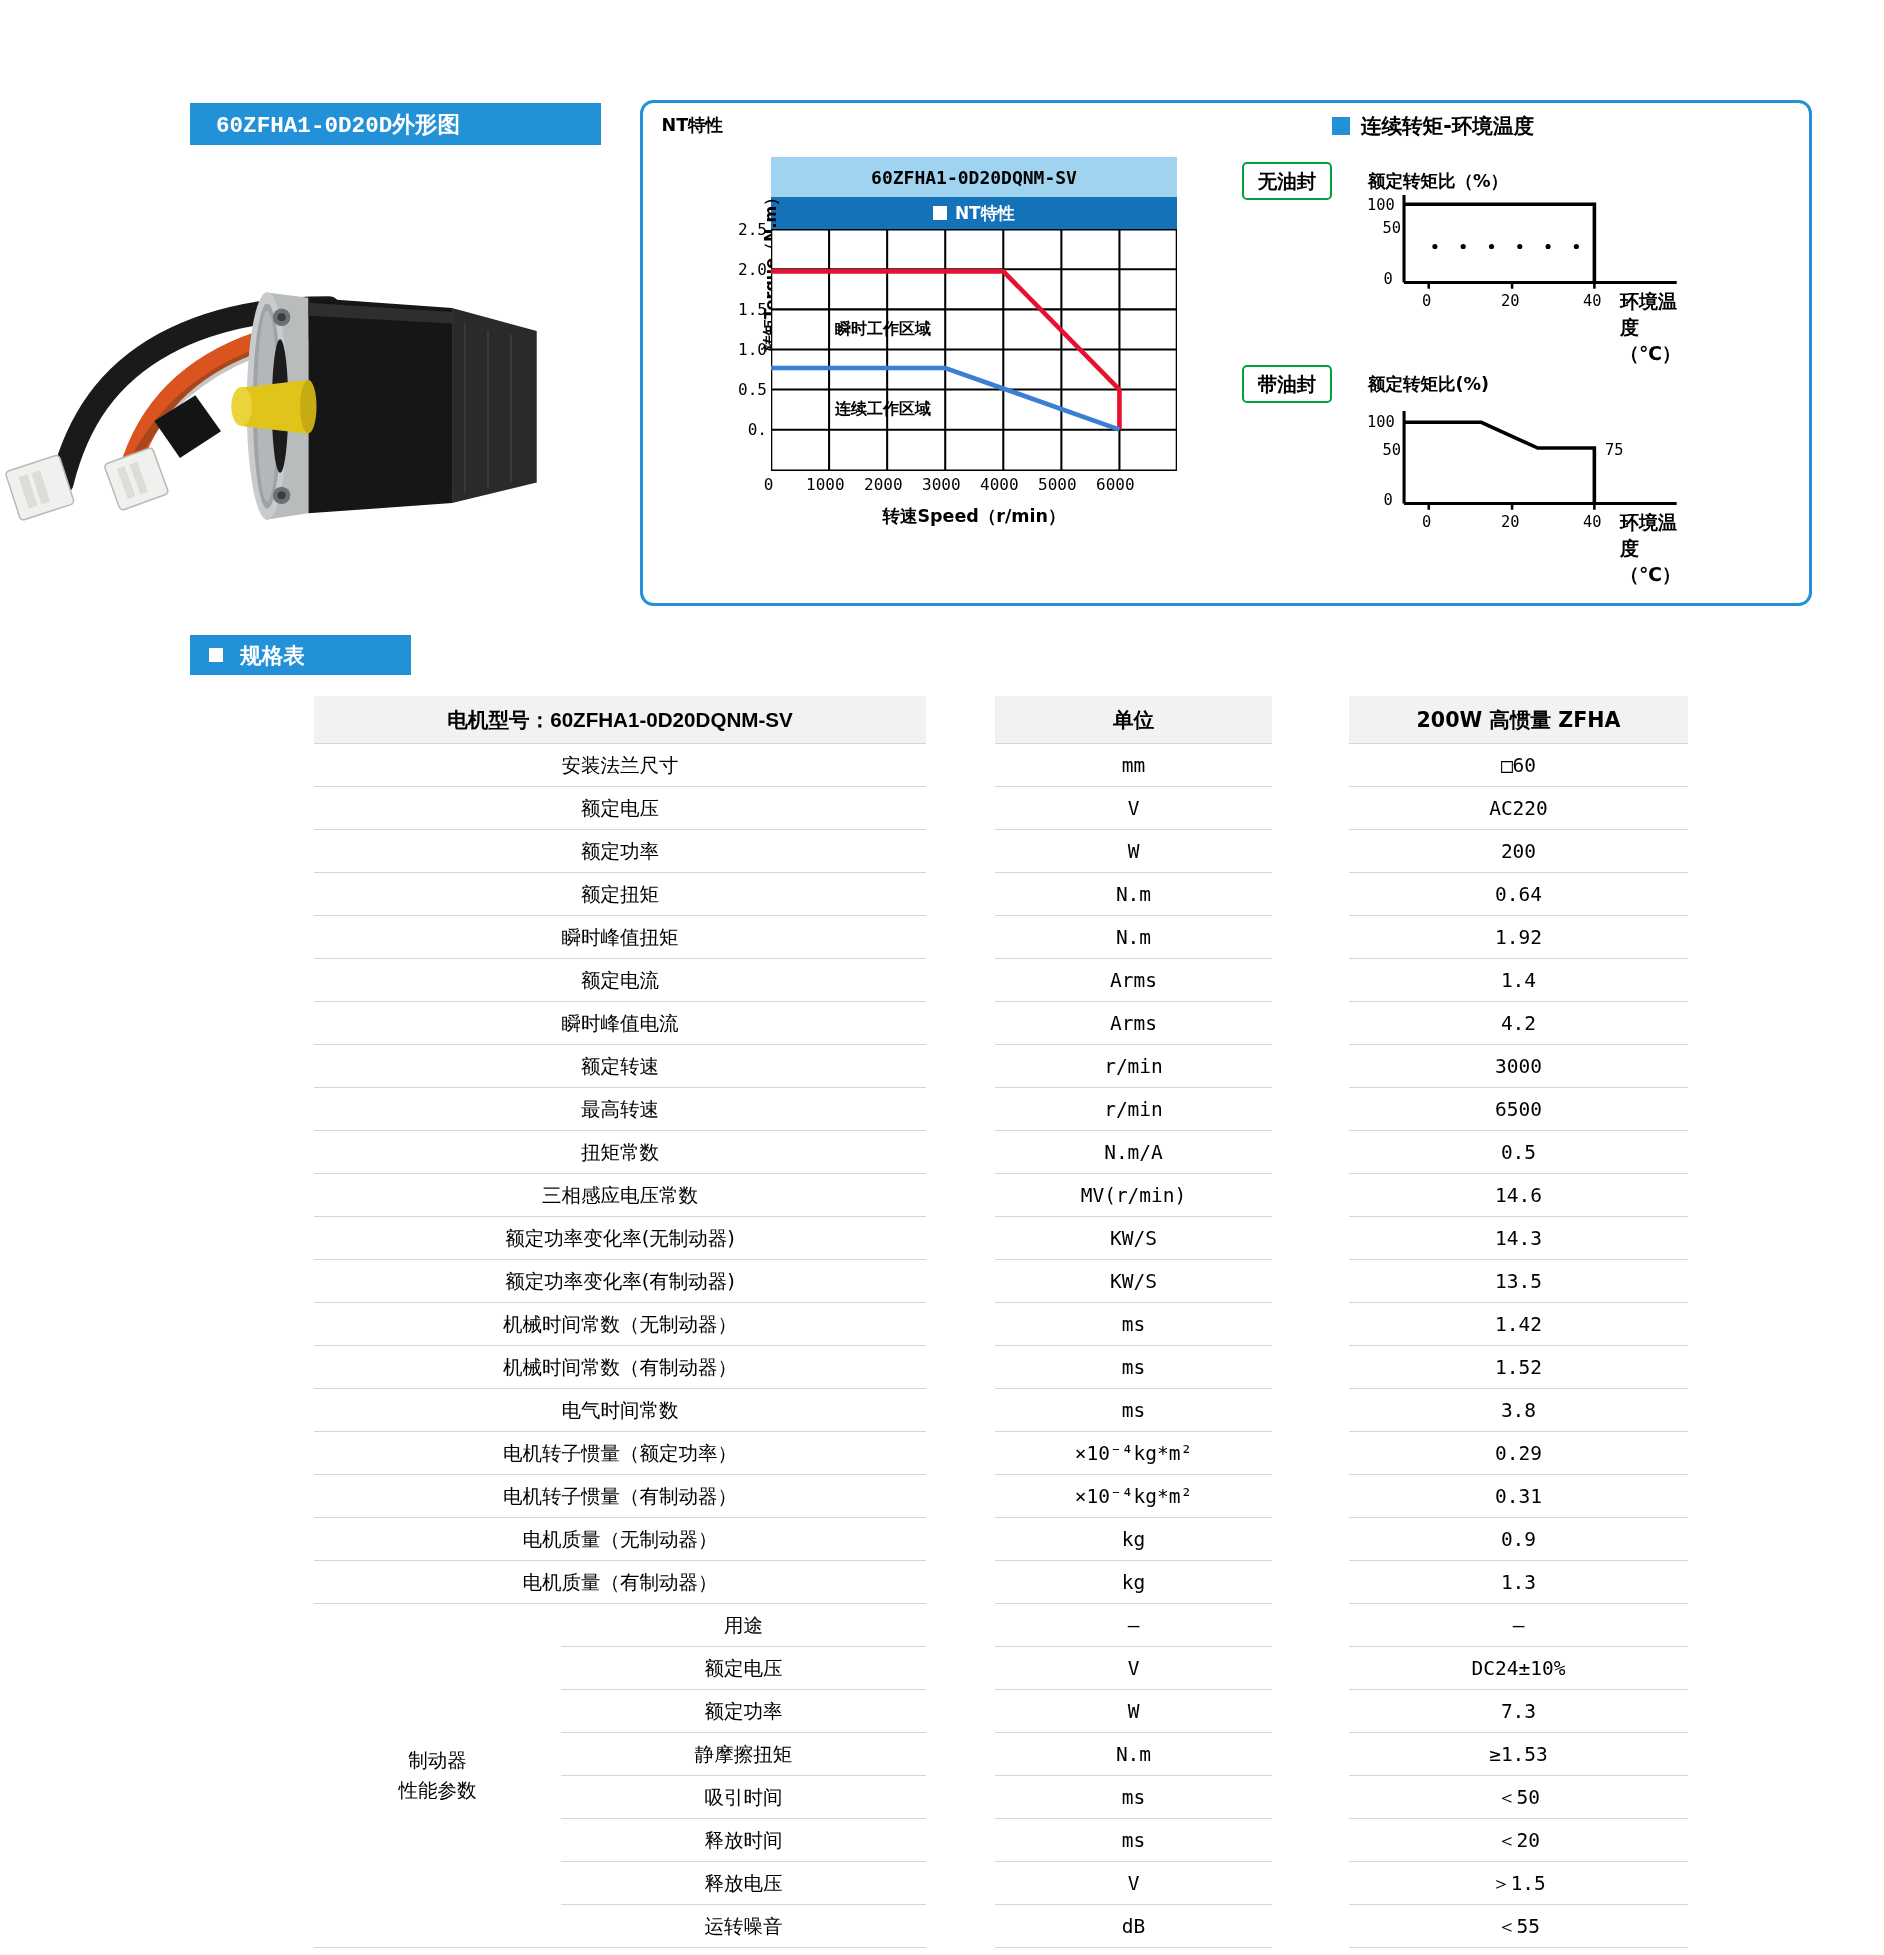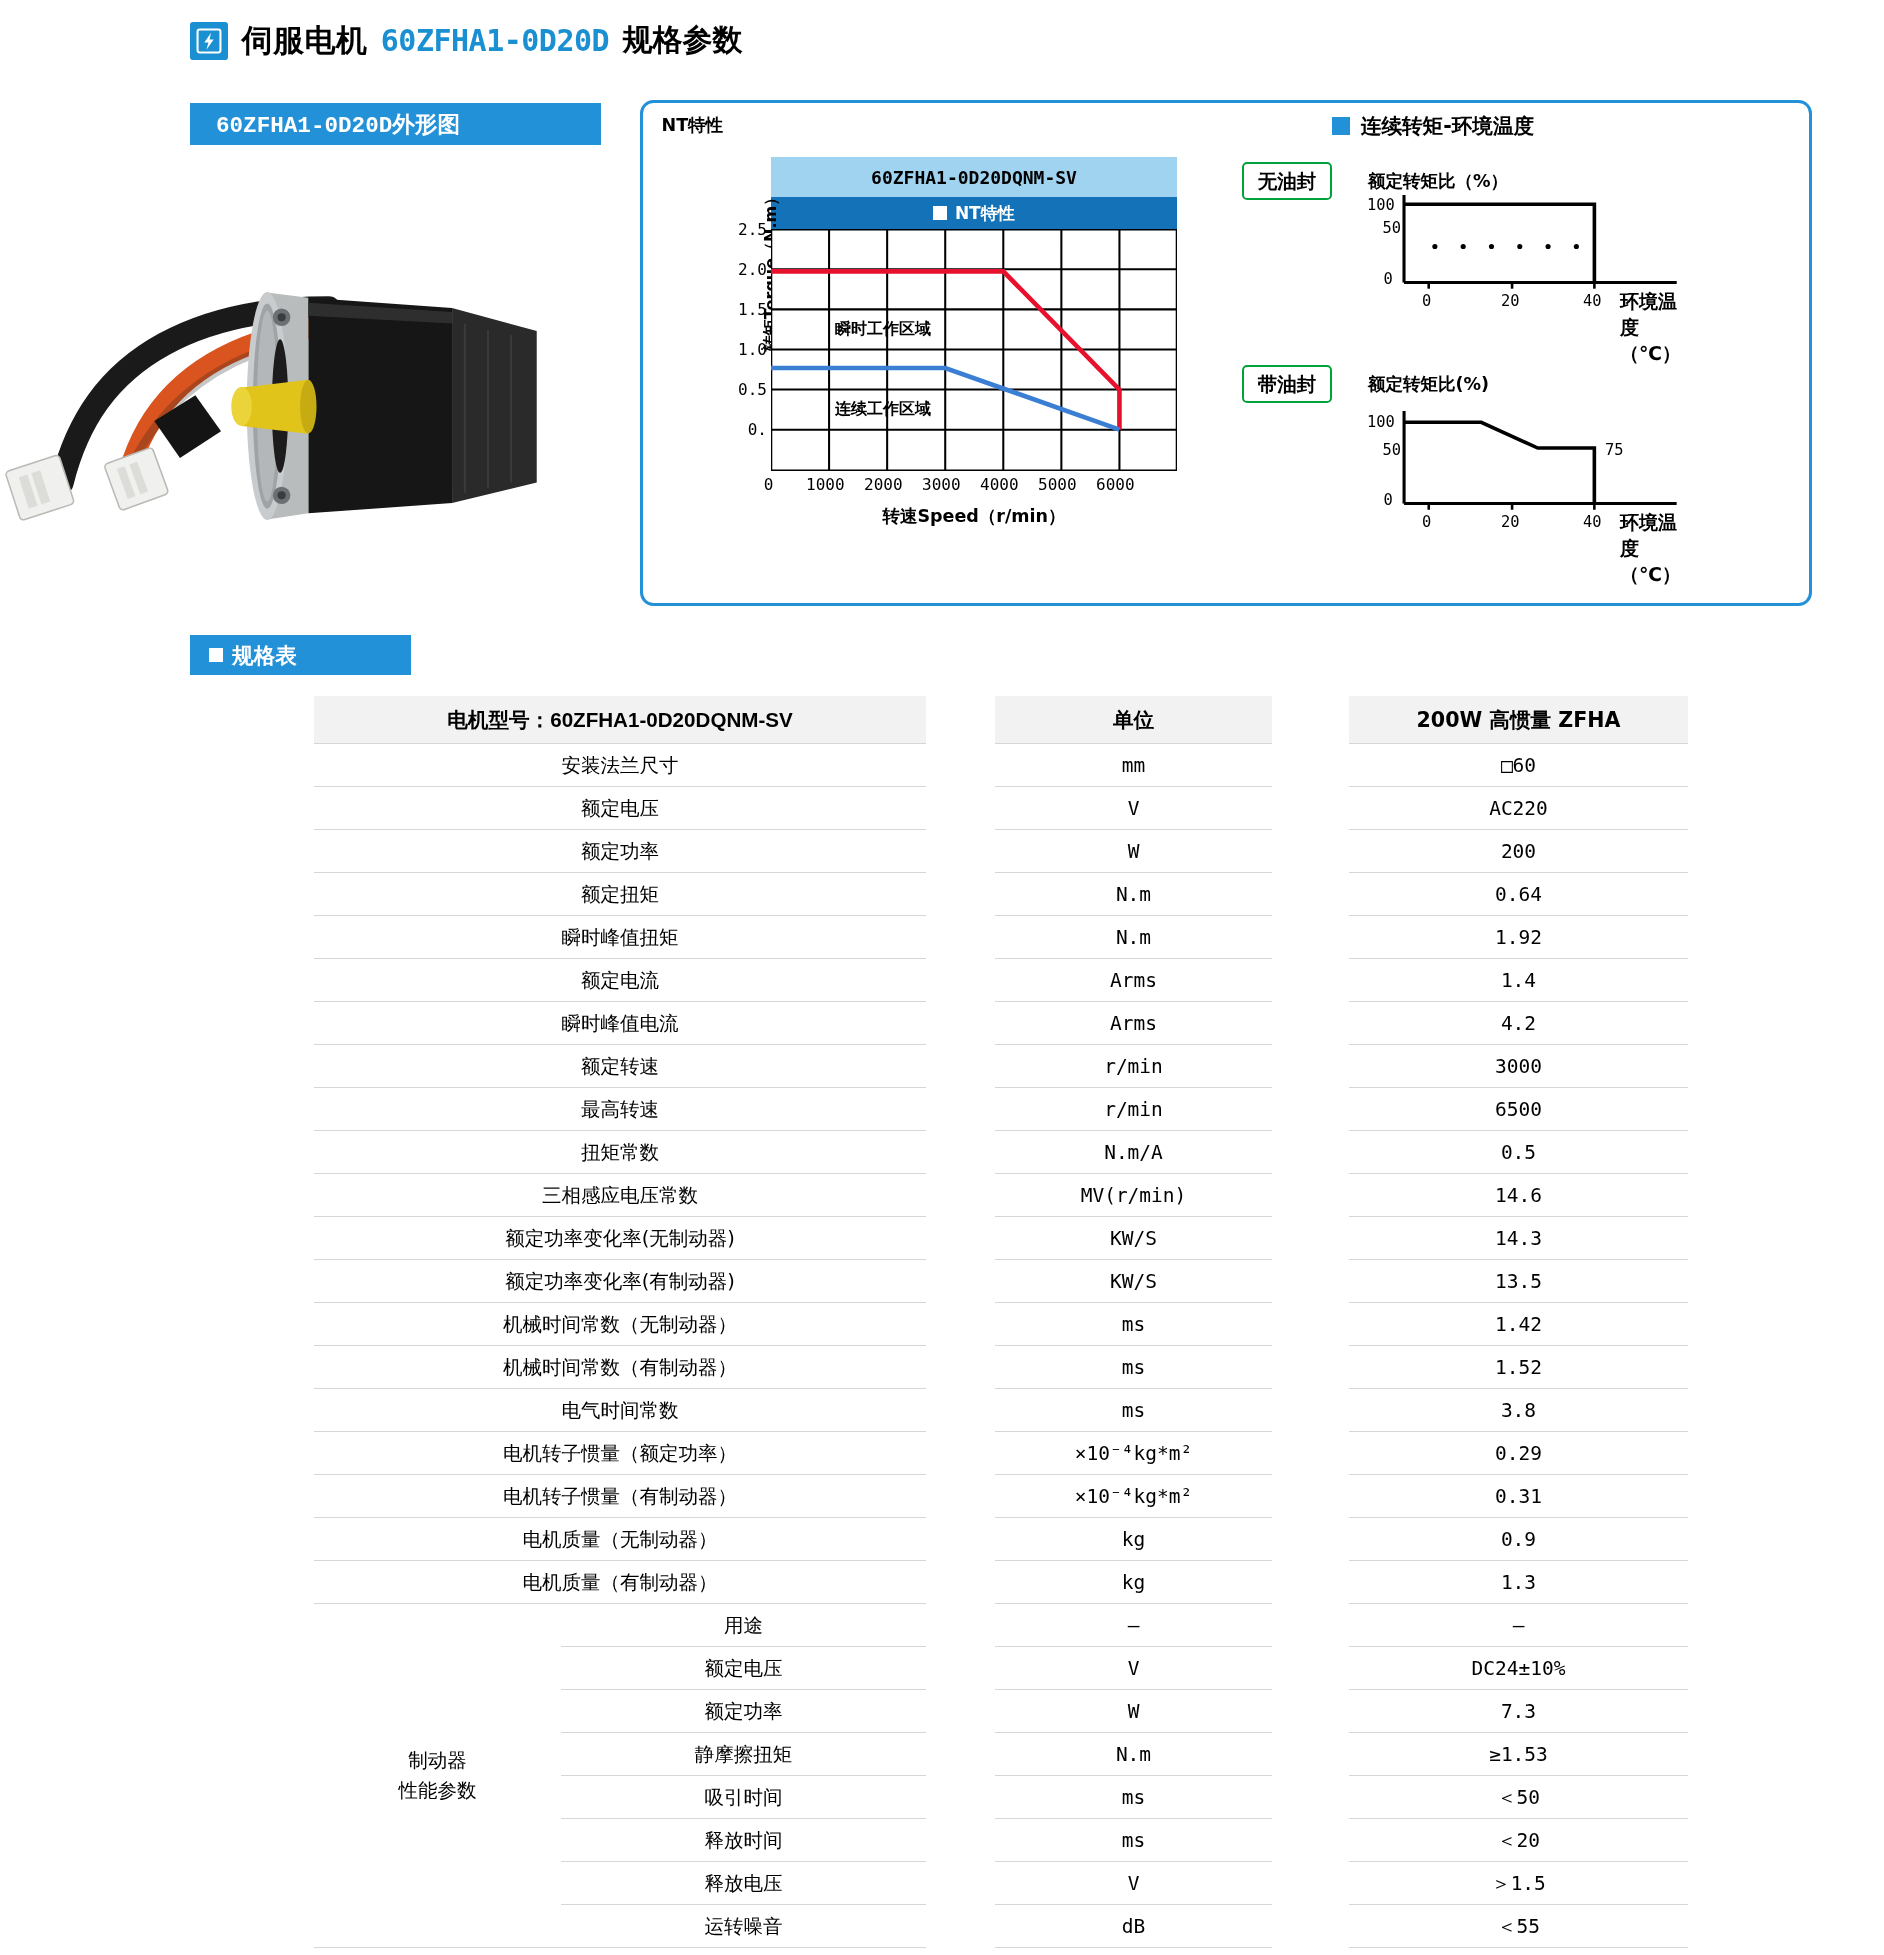--- a/index.html
+++ b/index.html
@@ -85,20 +85,21 @@
   }
   .ratio-label{position:absolute;font-size:17.5px;font-weight:bold;}
   .mini-ticks span{position:absolute;font-size:15.4px;font-family:"DejaVu Sans Mono","Liberation Mono",monospace;}
   .axis-cap{position:absolute;font-size:19px;font-weight:bold;}
 
   
   .spec-title{
     position:absolute;left:190px;top:635px;width:221px;height:40px;background:#2391d8;
     color:#fff;font-size:21.6px;font-weight:bold;display:flex;align-items:center;padding-left:18.5px;
     box-sizing:border-box;
+    gap:8px;
   }
   .spec-title .wsq{display:inline-block;width:14.4px;height:14.4px;background:#fff;margin-right:9.2px;}
 
   table.spec{
     position:absolute;left:314px;top:696px;border-collapse:collapse;
     font-family:"DejaVu Sans","Liberation Sans",sans-serif;
   }
   table.spec td{
     border-bottom:1px solid #d6d6d6;
     font-size:19.5px;text-align:center;vertical-align:middle;height:42px;padding:0;
@@ -112,31 +113,20 @@
   tr.head td{background:#f2f2f2;font-weight:bold;font-size:20.6px;height:47px;border-bottom:1px solid #d6d6d6;}
   tr.head td.c-gap,tr.head td.c-gap2{background:#fff;}
   tr.head td.c-unit,tr.head td.c-val{font-family:"DejaVu Sans","Liberation Sans",sans-serif;}
   .model-head{font-family:Liberation Sans, sans-serif;}
 </style>
 </head>
 <body>
 
 <div class="page">
 
-  <div class="header">
-    <div class="logo-badge">
-      <svg width="26" height="26" viewBox="0 0 50 50">
-        <rect x="3" y="3" width="44" height="44" rx="4" fill="none" stroke="#ffffff" stroke-width="4"></rect>
-        <path d="M29 9 L16 28 L24 28 L20 42 L34 22 L26 22 Z" fill="#ffffff"></path>
-      </svg>
-    </div>
-    <div class="header-title">伺服电机</div>
-    <div class="header-model">60ZFHA1-0D20D</div>
-    <div class="header-sub">规格参数</div>
-  </div>
 
   <div class="photo-title">60ZFHA1-0D20D外形图</div>
 
   <div class="photo-wrap">
     <svg width="632" height="385" viewBox="0 0 1230 750">
 
       <path d="M120 640 C 150 520, 210 430, 320 370 C 430 310, 560 300, 640 300" stroke="#1a1a1a" stroke-width="46" fill="none" stroke-linecap="round"></path>
       <path d="M250 620 C 290 480, 390 400, 520 360 C 600 336, 660 330, 700 330" stroke="#d9541f" stroke-width="40" fill="none" stroke-linecap="round"></path>
       <path d="M245 630 C 300 500, 400 420, 520 380" stroke="#1a1a1a" stroke-width="16" fill="none" opacity="0.25"></path>
 

